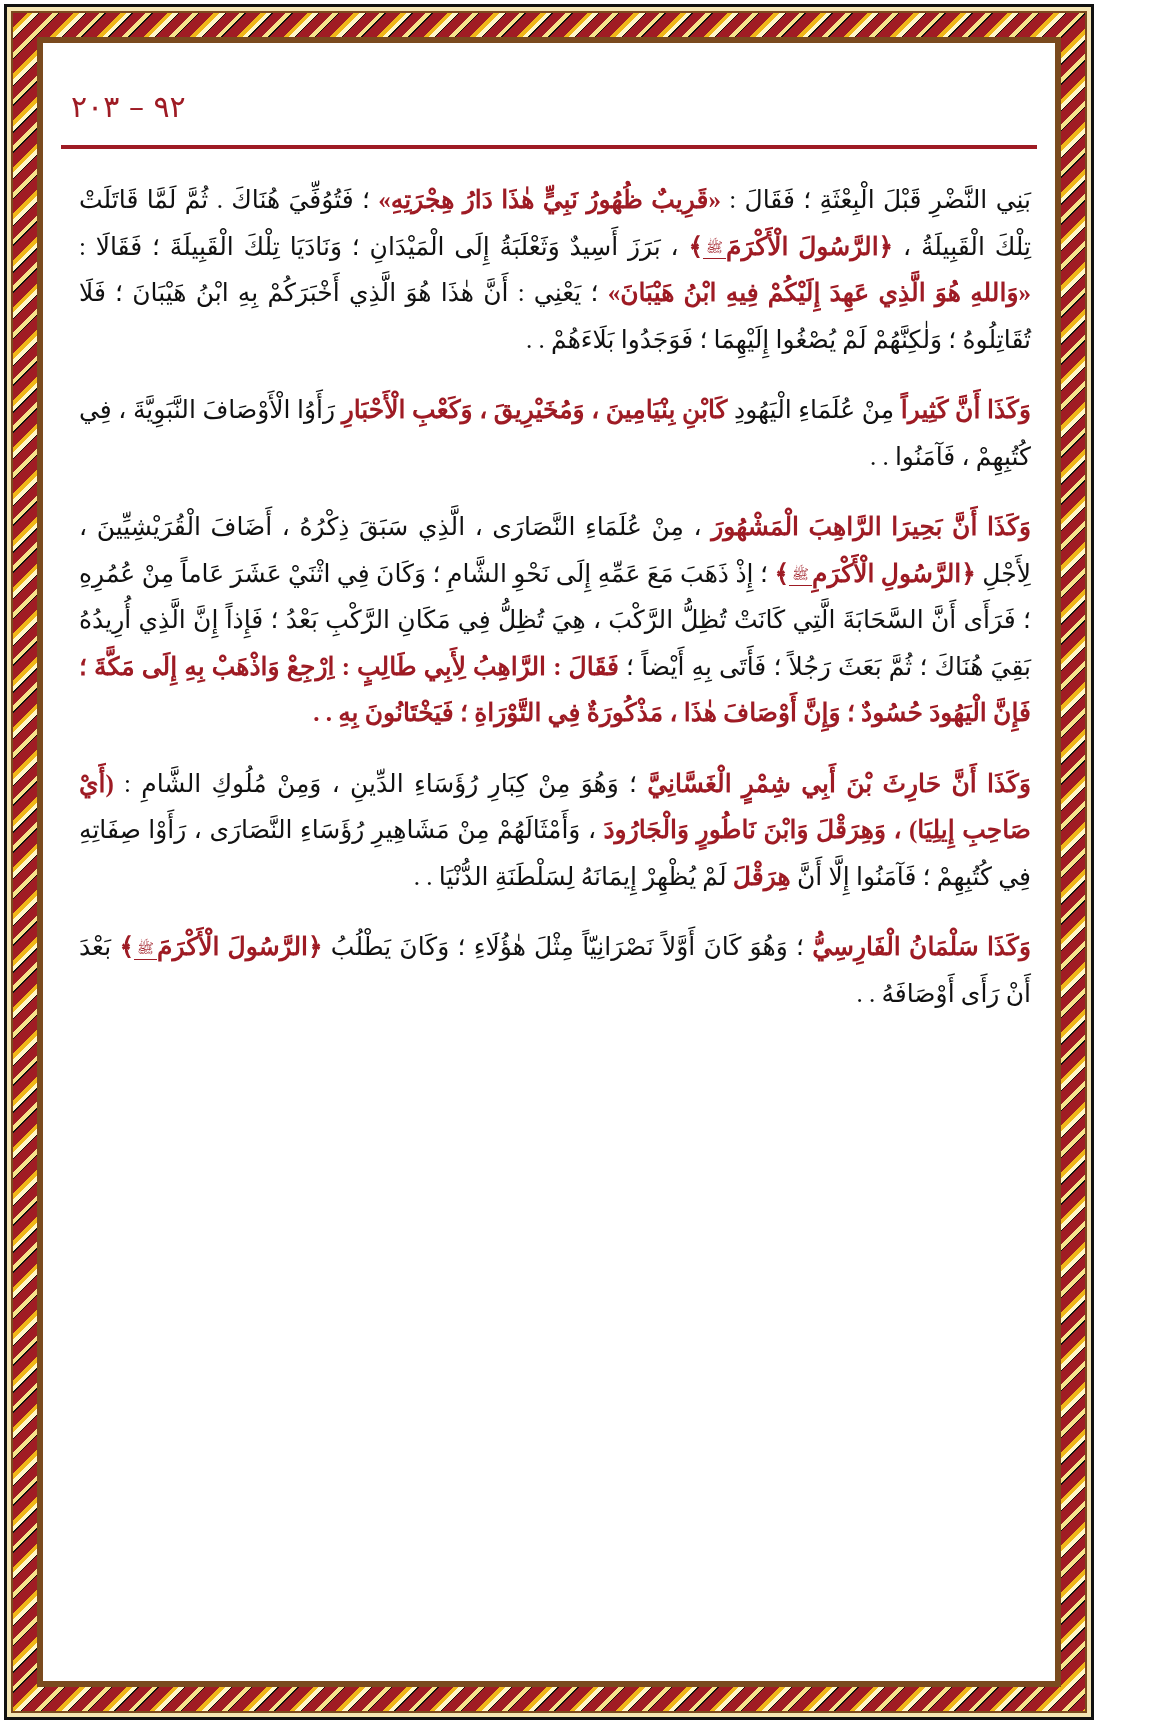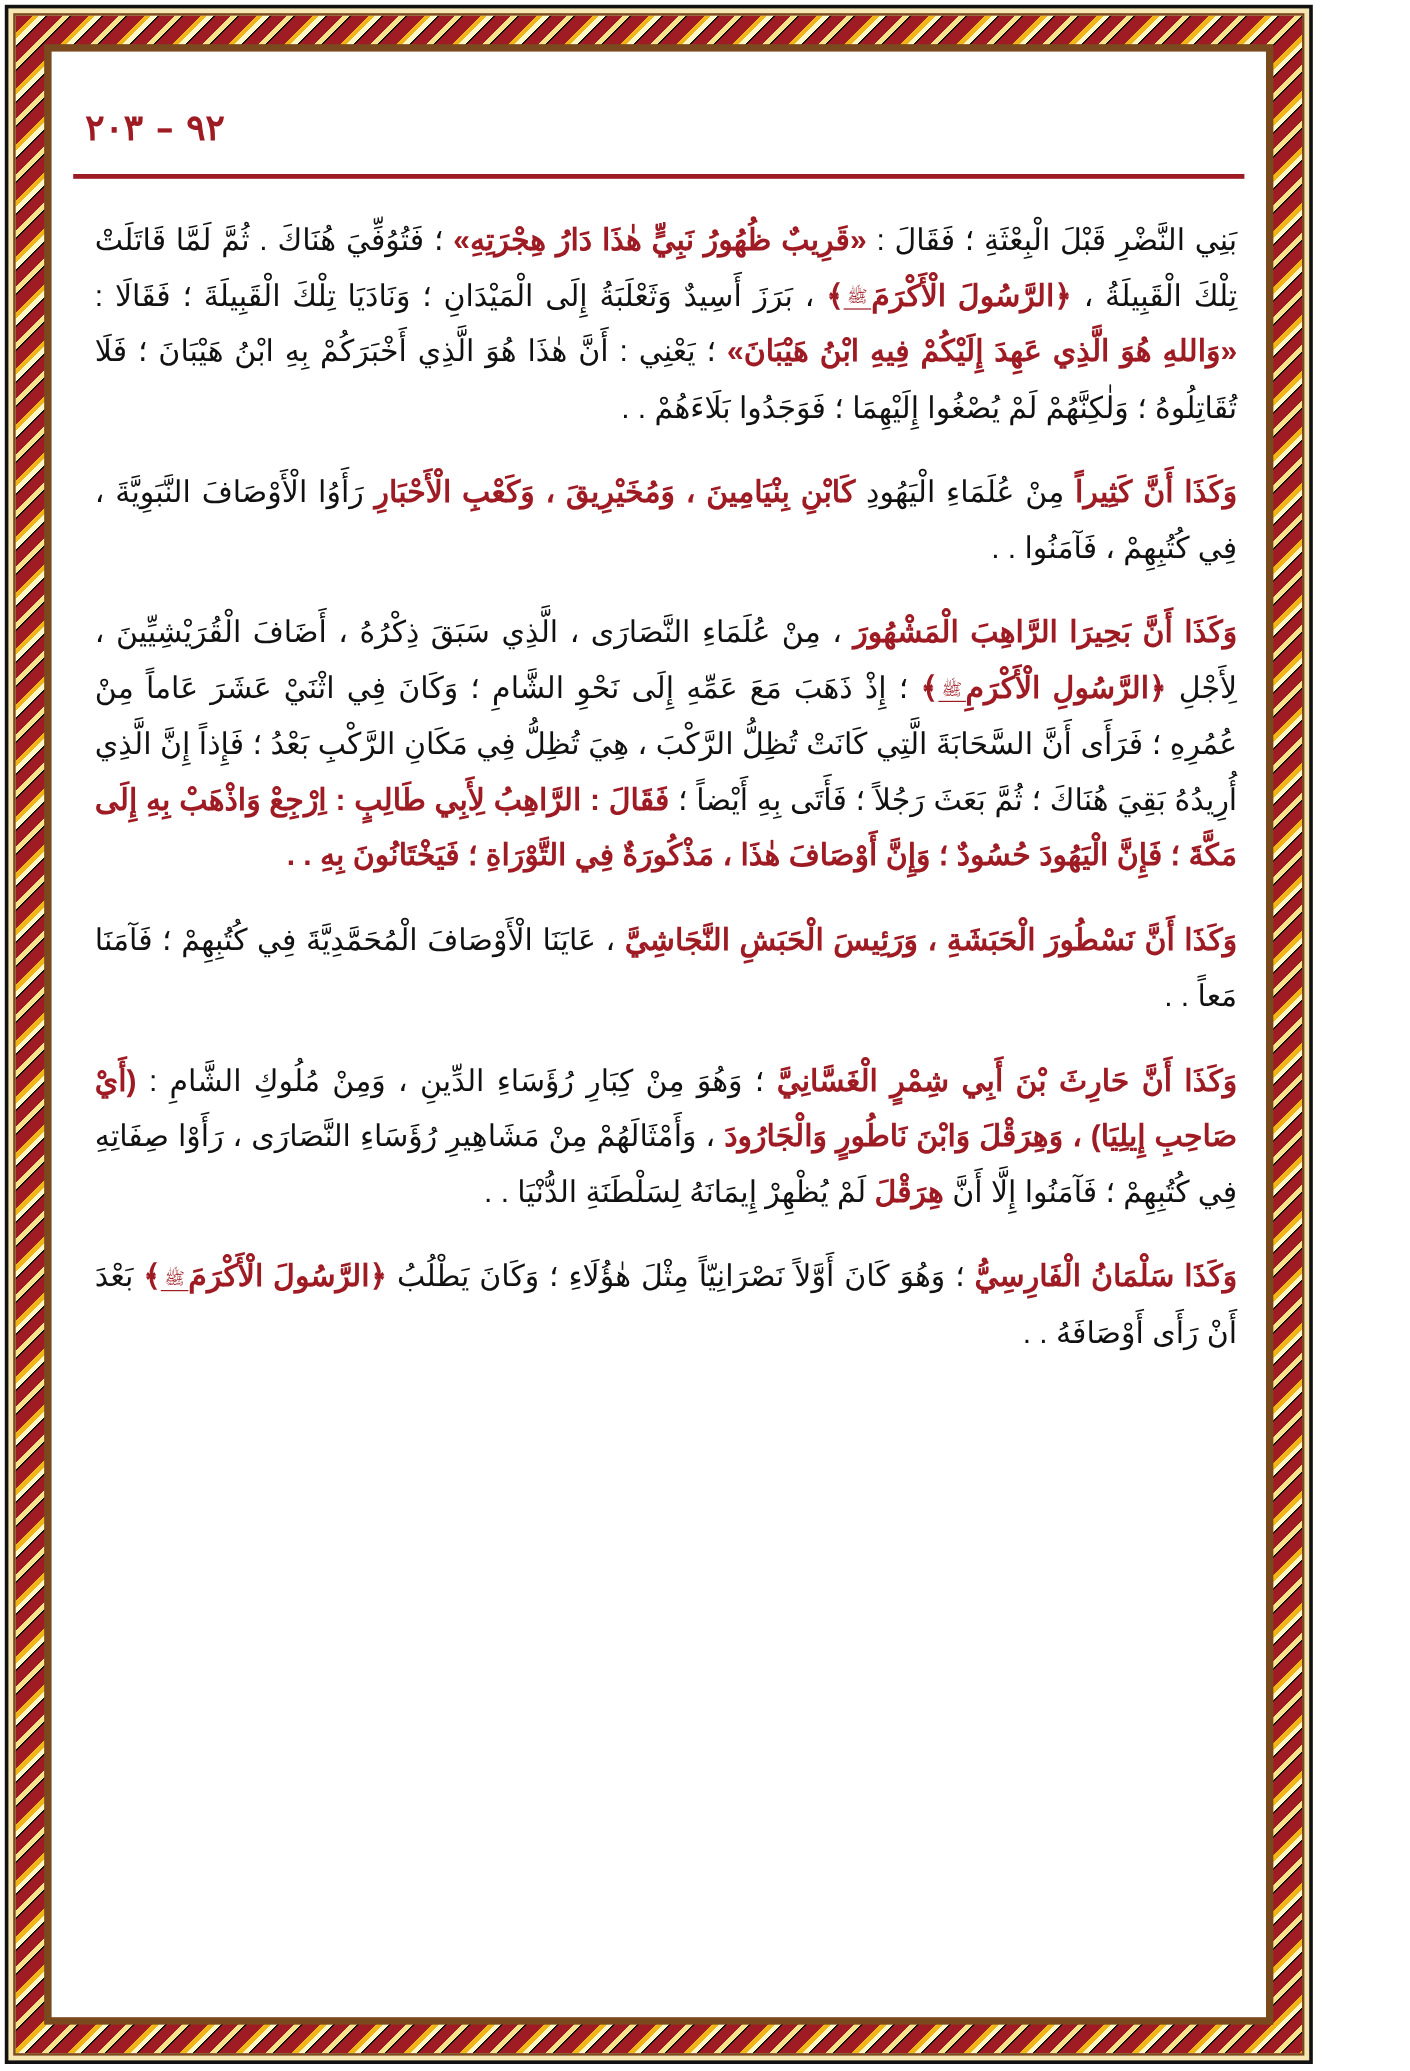--- a/index.html
+++ b/index.html
@@ -33,32 +33,32 @@
     position: absolute; left: 20px; right: 20px; top: 40px; height: 60px;
     direction: rtl;
   }
   .header-title {
     position: absolute; right: 310px; top: 6px;
     font-family: "DejaVu Serif", serif; font-weight: bold;
     font-size: 30px; color: #9e1b24;
   }
   .header-pages {
     position: absolute; left: 8px; top: 6px;
-    font-family: "DejaVu Serif", serif; font-weight: bold;
+    font-family: "DejaVu Serif", serif; font-weight: normal;
     font-size: 30px; color: #9e1b24; direction: rtl;
   }
   .header-rule {
     position: absolute; left: 18px; right: 18px; top: 102px;
     height: 4px; background: #9e1b24;
   }
 
   .body-text {
     position: absolute; left: 36px; right: 24px; top: 134px;
     direction: rtl; text-align: justify; text-align-last: right;
-    font-family: Liberation Sans, sans-serif;
+    font-family: Liberation Serif, serif;
     font-size: 25px; line-height: 46.5px; color: #111;
   }
   .para { margin: 0 0 24px 0; }
   .hl { color: #9e1b24; font-weight: bold; }
   .salawat {
     display: inline-block; color: #9e1b24; font-size: 14px;
     border-bottom: 1px solid #9e1b24; padding: 0 3px; line-height: 20px;
     vertical-align: middle;
   }
 </style>
@@ -72,18 +72,17 @@
 
     <div class="header">
       <div class="header-pages">٩٢ – ٢٠٣</div>
     </div>
     <div class="header-rule"></div>
 
     <div class="body-text" id="body-text">
         <p class="para"><span class="">بَنِي النَّضْرِ قَبْلَ الْبِعْثَةِ ؛ فَقَالَ : </span><span class="hl">«قَرِيبٌ ظُهُورُ نَبِيٍّ هٰذَا دَارُ هِجْرَتِهِ»</span><span class=""> ؛ فَتُوُفِّيَ هُنَاكَ . ثُمَّ لَمَّا قَاتَلَتْ تِلْكَ الْقَبِيلَةُ ، </span><span class="hl">﴿الرَّسُولَ الْأَكْرَمَ</span><span class="salawat">ﷺ</span><span class="hl">﴾</span><span class=""> ، بَرَزَ أَسِيدٌ وَثَعْلَبَةُ إِلَى الْمَيْدَانِ ؛ وَنَادَيَا تِلْكَ الْقَبِيلَةَ ؛ فَقَالَا : </span><span class="hl">«وَاللهِ هُوَ الَّذِي عَهِدَ إِلَيْكُمْ فِيهِ ابْنُ هَيْبَانَ»</span><span class=""> ؛ يَعْنِي : أَنَّ هٰذَا هُوَ الَّذِي أَخْبَرَكُمْ بِهِ ابْنُ هَيْبَانَ ؛ فَلَا تُقَاتِلُوهُ ؛ وَلٰكِنَّهُمْ لَمْ يُصْغُوا إِلَيْهِمَا ؛ فَوَجَدُوا بَلَاءَهُمْ . .</span></p>
         <p class="para"><span class="hl">وَكَذَا أَنَّ كَثِيراً</span><span class=""> مِنْ عُلَمَاءِ الْيَهُودِ </span><span class="hl">كَابْنِ بِنْيَامِينَ ، وَمُخَيْرِيقَ ، وَكَعْبِ الْأَحْبَارِ</span><span class=""> رَأَوُا الْأَوْصَافَ النَّبَوِيَّةَ ، فِي كُتُبِهِمْ ، فَآمَنُوا . .</span></p>
         <p class="para"><span class="hl">وَكَذَا أَنَّ بَحِيرَا الرَّاهِبَ الْمَشْهُورَ</span><span class=""> ، مِنْ عُلَمَاءِ النَّصَارَى ، الَّذِي سَبَقَ ذِكْرُهُ ، أَضَافَ الْقُرَيْشِيِّينَ ، لِأَجْلِ </span><span class="hl">﴿الرَّسُولِ الْأَكْرَمِ</span><span class="salawat">ﷺ</span><span class="hl">﴾</span><span class=""> ؛ إِذْ ذَهَبَ مَعَ عَمِّهِ إِلَى نَحْوِ الشَّامِ ؛ وَكَانَ فِي اثْنَيْ عَشَرَ عَاماً مِنْ عُمُرِهِ ؛ فَرَأَى أَنَّ السَّحَابَةَ الَّتِي كَانَتْ تُظِلُّ الرَّكْبَ ، هِيَ تُظِلُّ فِي مَكَانِ الرَّكْبِ بَعْدُ ؛ فَإِذاً إِنَّ الَّذِي أُرِيدُهُ بَقِيَ هُنَاكَ ؛ ثُمَّ بَعَثَ رَجُلاً ؛ فَأَتَى بِهِ أَيْضاً ؛ </span><span class="hl">فَقَالَ : الرَّاهِبُ لِأَبِي طَالِبٍ : اِرْجِعْ وَاذْهَبْ بِهِ إِلَى مَكَّةَ ؛ فَإِنَّ الْيَهُودَ حُسُودٌ ؛ وَإِنَّ أَوْصَافَ هٰذَا ، مَذْكُورَةٌ فِي التَّوْرَاةِ ؛ فَيَخْتَانُونَ بِهِ . .</span></p>
-        <p class="para"><span class="hl">وَكَذَا أَنَّ نَسْطُورَ الْحَبَشَةِ ، وَرَئِيسَ الْحَبَشِ النَّجَاشِيَّ</span><span class=""> ، عَايَنَا الْأَوْصَافَ الْمُحَمَّدِيَّةَ فِي كُتُبِهِمْ ؛ فَآمَنَا مَعاً . .</span></p>
         <p class="para"><span class="hl">وَكَذَا أَنَّ حَارِثَ بْنَ أَبِي شِمْرٍ الْغَسَّانِيَّ</span><span class=""> ؛ وَهُوَ مِنْ كِبَارِ رُؤَسَاءِ الدِّينِ ، وَمِنْ مُلُوكِ الشَّامِ : </span><span class="hl">(أَيْ صَاحِبِ إِيلِيَا) ، وَهِرَقْلَ وَابْنَ نَاطُورٍ وَالْجَارُودَ</span><span class=""> ، وَأَمْثَالَهُمْ مِنْ مَشَاهِيرِ رُؤَسَاءِ النَّصَارَى ، رَأَوْا صِفَاتِهِ فِي كُتُبِهِمْ ؛ فَآمَنُوا إِلَّا أَنَّ </span><span class="hl">هِرَقْلَ</span><span class=""> لَمْ يُظْهِرْ إِيمَانَهُ لِسَلْطَنَةِ الدُّنْيَا . .</span></p>
         <p class="para"><span class="hl">وَكَذَا سَلْمَانُ الْفَارِسِيُّ</span><span class=""> ؛ وَهُوَ كَانَ أَوَّلاً نَصْرَانِيّاً مِثْلَ هٰؤُلَاءِ ؛ وَكَانَ يَطْلُبُ </span><span class="hl">﴿الرَّسُولَ الْأَكْرَمَ</span><span class="salawat">ﷺ</span><span class="hl">﴾</span><span class=""> بَعْدَ أَنْ رَأَى أَوْصَافَهُ . .</span></p>
       </div>
   </div>
 </div>
 
 </body></html>

